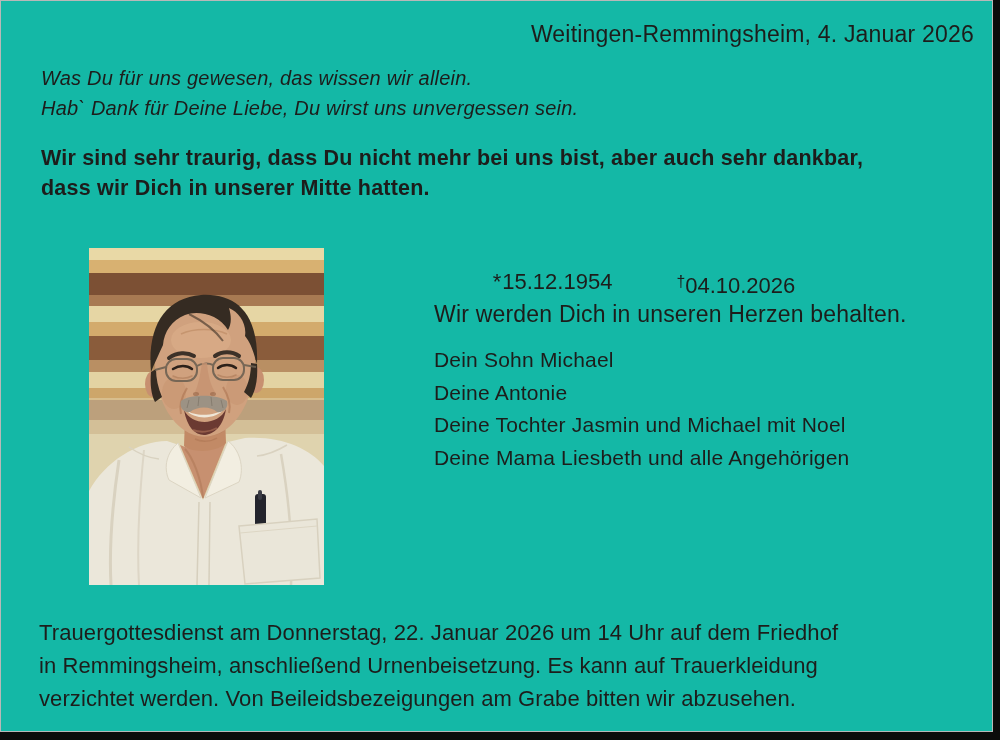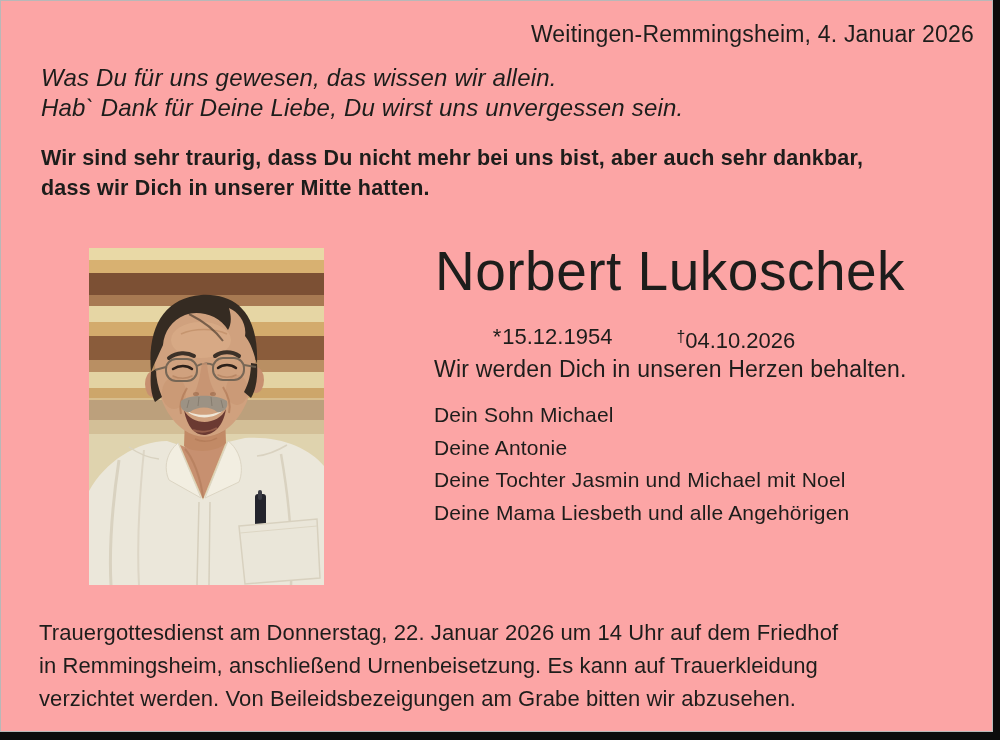--- a/index.html
+++ b/index.html
@@ -5,31 +5,31 @@
   html,body { margin:0; padding:0; background:#ffffff; }
   .frame {
     position:relative; width:1000px; height:740px;
     background:#0b0b0b;
     font-family:"Liberation Sans", sans-serif;
     overflow:hidden;
   }
   .card {
     position:absolute; left:0; top:0;
     width:993px; height:732px; box-sizing:border-box;
-    background:#fca5a5;
+    background:#14b8a6;
     border:1px solid #b8b8b8;
     color:#1d1d1b;
   }
   .dateline {
     position:absolute; top:20px; right:18px;
     font-size:23px; letter-spacing:0.2px;
   }
   .epigraph {
     position:absolute; left:40px; top:62px;
-    font-size:24px; font-style:italic; line-height:30px;
+    font-size:20px; font-style:italic; line-height:30px;
     white-space:pre-line; letter-spacing:0.2px;
   }
   .intro {
     position:absolute; left:40px; top:142px; width:940px;
     font-size:21.5px; line-height:30px;
     white-space:pre-line; letter-spacing:0.2px;font-weight:bold;
   }
   .photo {
     position:absolute; left:88px; top:247px;
     width:235px; height:337px; display:block;
@@ -166,21 +166,20 @@
 
       <g>
         <rect x="166" y="246" width="11" height="36" rx="3" fill="#23242c"></rect>
         <rect x="169" y="242" width="4" height="10" rx="2" fill="#3a3b44"></rect>
         <path d="M 150 278 L 228 271 L 231 330 L 156 336 Z" fill="#eae6d9" stroke="#d8d1bf" stroke-width="1.5"></path>
         <path d="M 151 285 L 228 278" stroke="#ddd6c4" stroke-width="1"></path>
       </g>
     </svg>
 
     <div class="right-col">
-      <div class="name">Norbert Lukoschek</div>
 
       <div class="dates">
         <span><span class="prefix-star">*</span><span>15.12.1954</span></span>
         <span><span class="prefix-dagger">†</span><span>04.10.2026</span></span>
       </div>
 
       <div class="tribute">Wir werden Dich in unseren Herzen behalten.</div>
 
       <div class="family">
         <div>Dein Sohn Michael</div>

